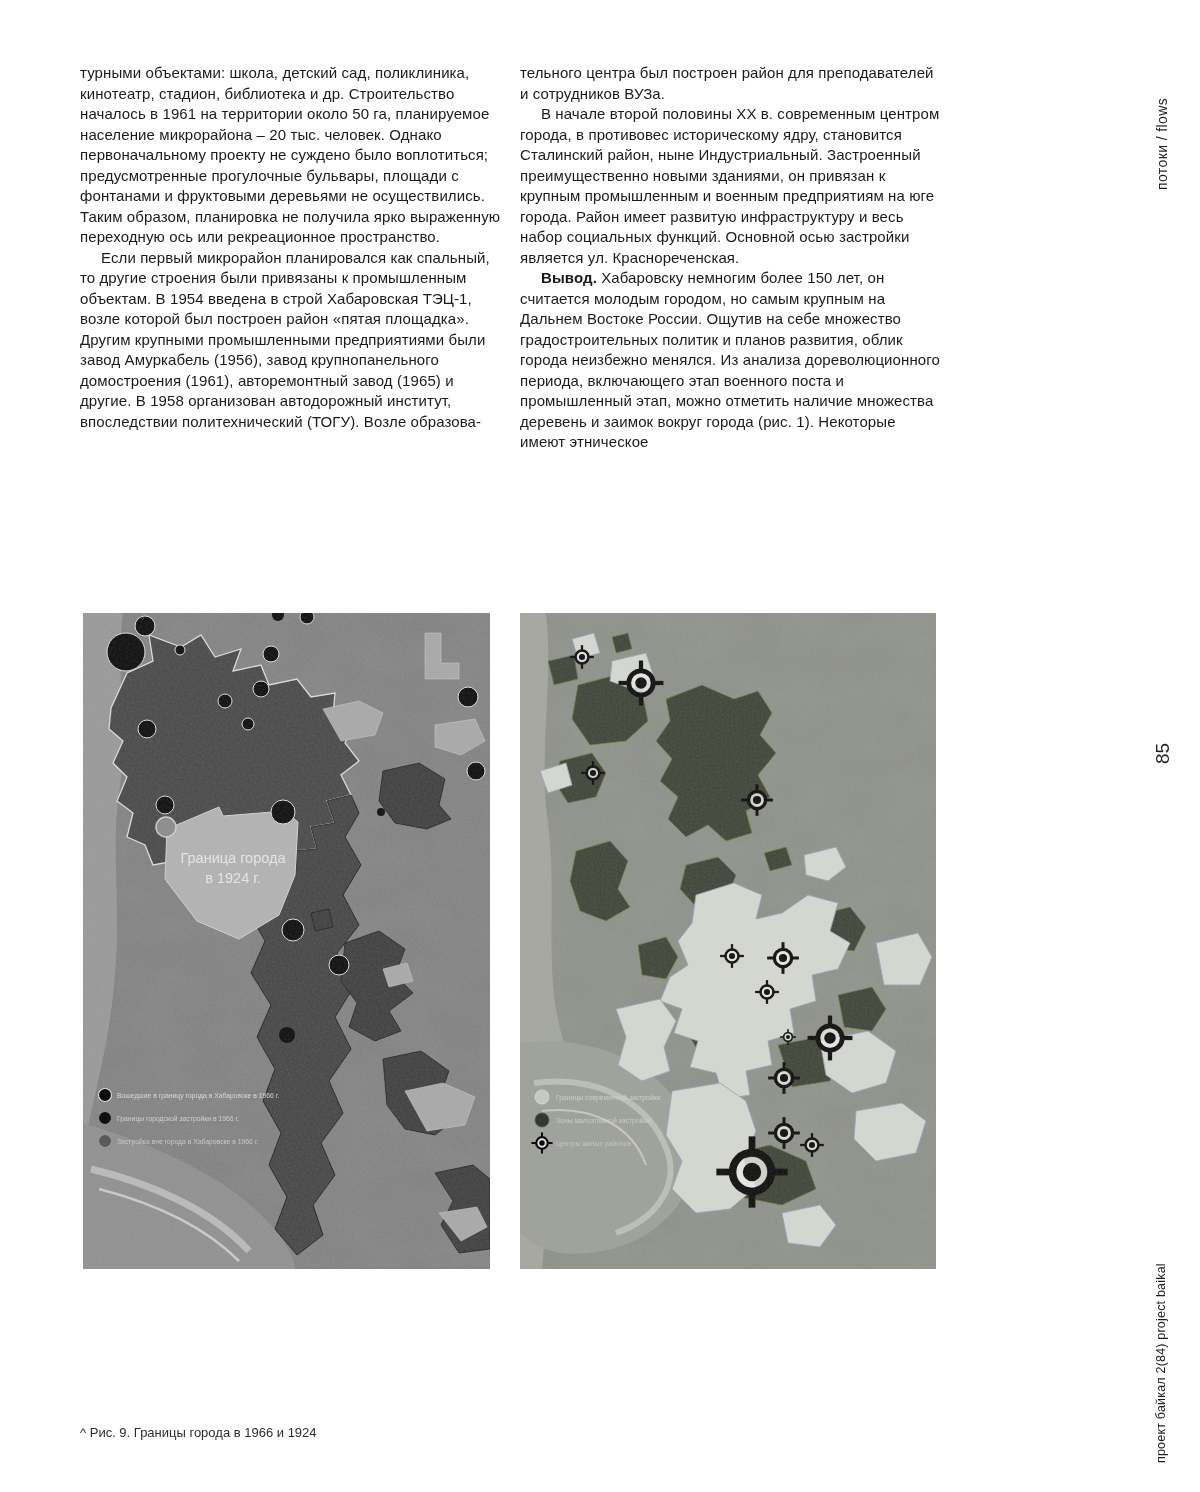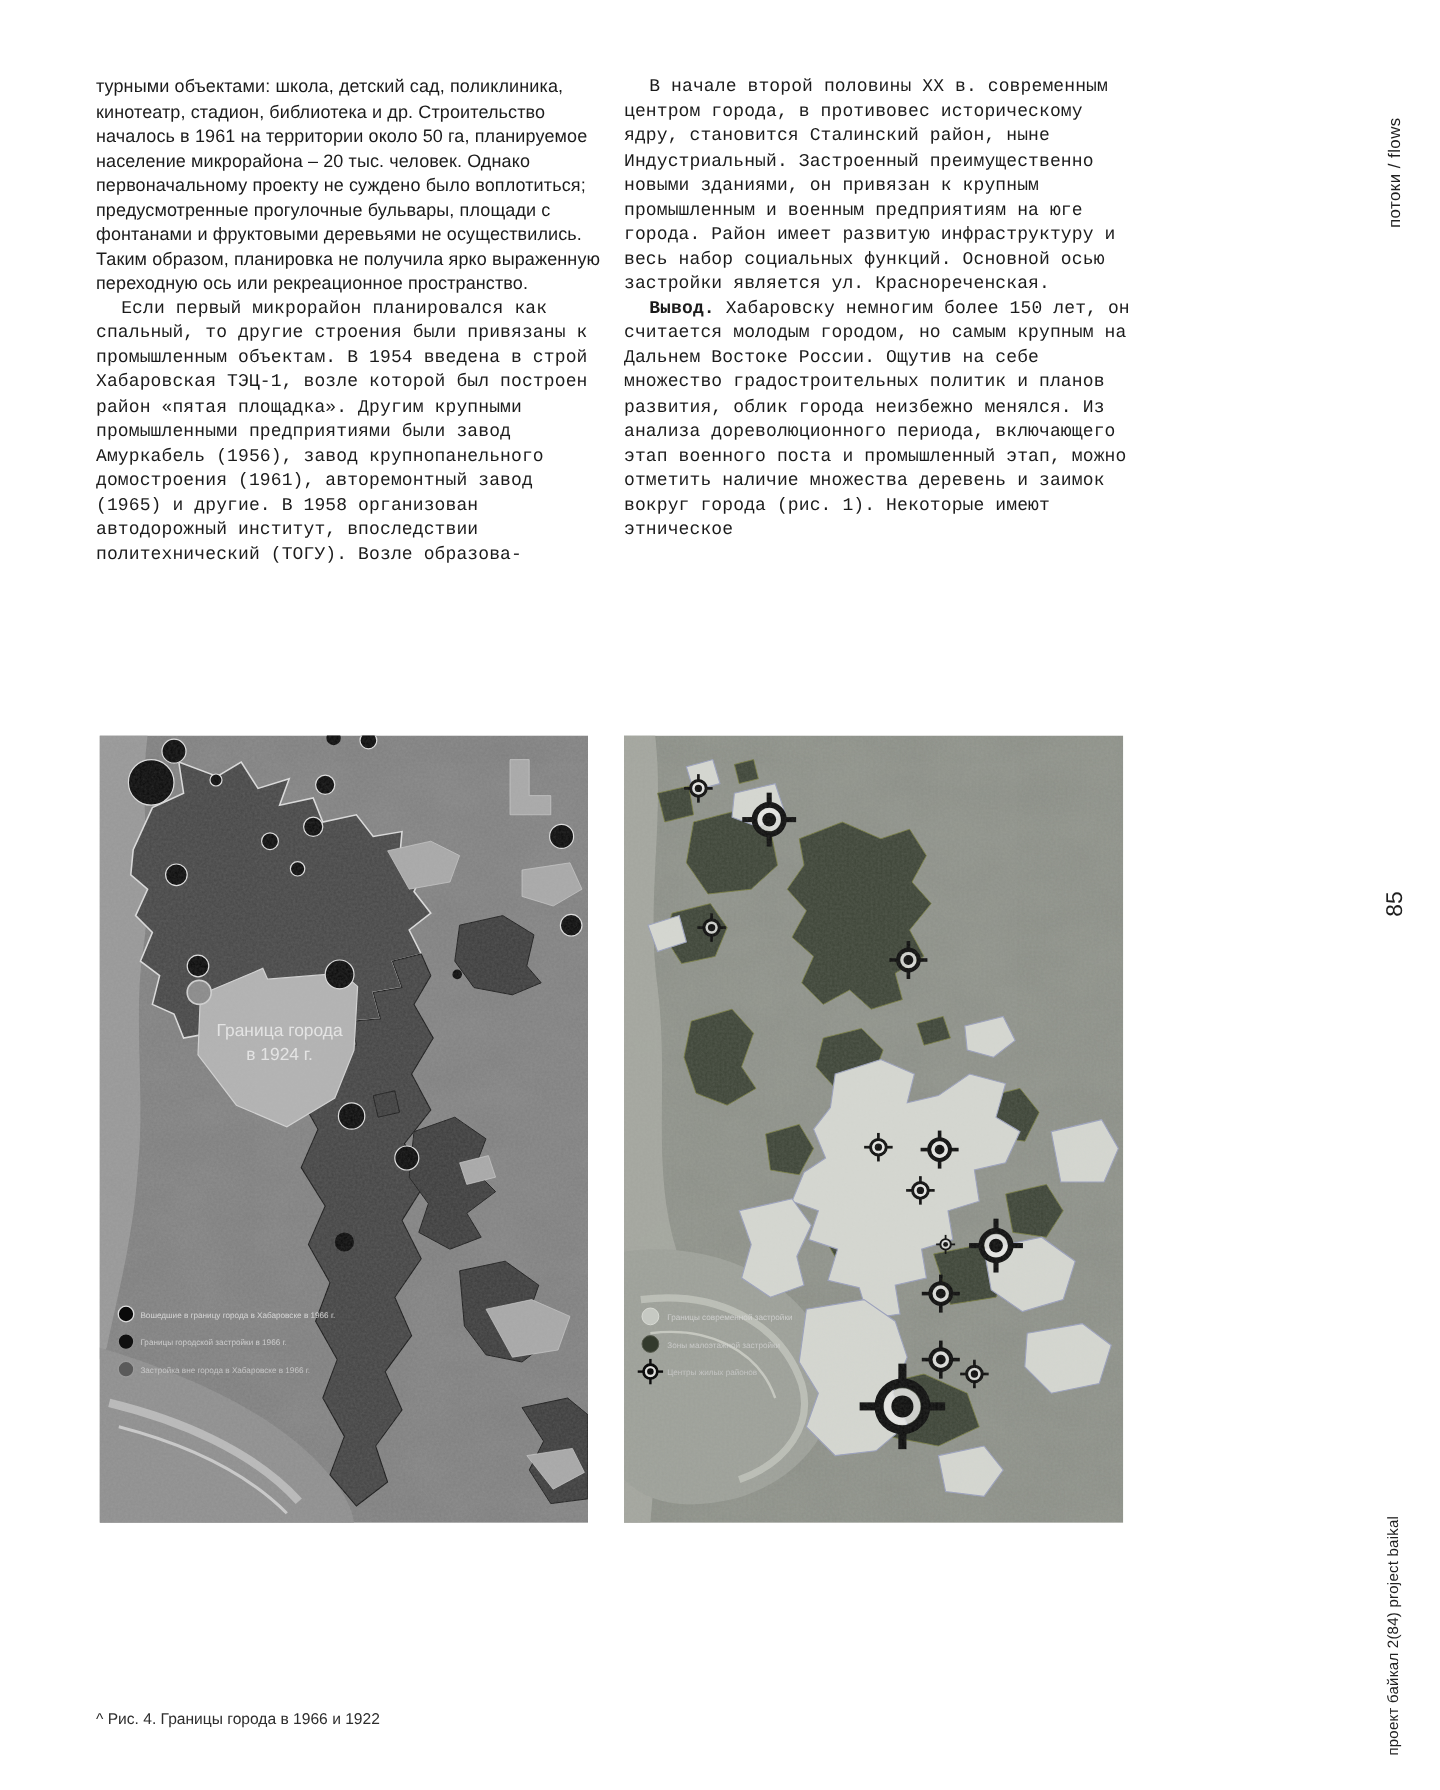--- a/index.html
+++ b/index.html
@@ -3,21 +3,21 @@
 <meta charset="utf-8">
 <style>
   html,body{margin:0;padding:0;background:#ffffff;}
   .page{position:relative;width:1200px;height:1492px;background:#ffffff;
         font-family:"Liberation Sans",sans-serif;overflow:hidden;color:#1b1b1b;border-radius:17px;}
   .col{position:absolute;top:63px;width:424px;font-size:15px;line-height:20.5px;
        color:#1b1b1b;letter-spacing:0.1px;}
   .col-left{left:80px;}
   .col-right{left:520px;}
   .col p{margin:0;}
-  .col p.indent{text-indent:21px;font-family:Liberation Mono, monospace;}
+  .col p.indent{text-indent:21px;}
   .caption{position:absolute;font-size:13px;line-height:18px;color:#2d2d2d;}
   #caption-fig4{left:80px;top:1424px;width:430px;}
   #caption-fig5{left:520px;top:1407px;width:434px;}
   .vtext{position:absolute;white-space:nowrap;transform:rotate(-90deg);
          transform-origin:0 0;color:#1f1f1f;}
   #margin-top-label{left:1154px;top:190px;font-size:14px;letter-spacing:0.4px;}
   #page-number{left:1152px;top:764px;font-size:19px;}
   #margin-bottom-label{left:1154px;top:1463px;font-size:12.5px;letter-spacing:0.2px;}
   .map{position:absolute;top:613px;}
   #map-fig4{left:83px;}
@@ -28,20 +28,21 @@
 <body>
 
 <div class="page">
 
   <div class="col col-left">
     <p>турными объектами: школа, детский сад, поликлиника, кинотеатр, стадион, библиотека и др. Строительство началось в 1961 на территории около 50 га, планируемое население микрорайона – 20 тыс. человек. Однако первоначальному проекту не суждено было воплотиться; предусмотренные прогулочные бульвары, площади с фонтанами и фруктовыми деревьями не осуществились. Таким образом, планировка не получила ярко выраженную переходную ось или рекреационное пространство.</p>
     <p class="indent">Если первый микрорайон планировался как спальный, то другие строения были привязаны к промышленным объектам. В 1954 введена в строй Хабаровская ТЭЦ-1, возле которой был построен район «пятая площадка». Другим крупными промышленными предприятиями были завод Амуркабель (1956), завод крупнопанельного домостроения (1961), авторемонтный завод (1965) и другие. В 1958 организован автодорожный институт, впоследствии политехнический (ТОГУ). Возле образова-</p>
   </div>
 
   <div class="col col-right">
+    <p>тельного центра был построен район для преподавателей и сотрудников ВУЗа.</p>
     <p class="indent">В начале второй половины XX в. современным центром города, в противовес историческому ядру, становится Сталинский район, ныне Индустриальный. Застроенный преимущественно новыми зданиями, он привязан к крупным промышленным и военным предприятиям на юге города. Район имеет развитую инфраструктуру и весь набор социальных функций. Основной осью застройки является ул. Краснореченская.</p>
     <p class="indent"><b>Вывод.</b><span> Хабаровску немногим более 150 лет, он считается молодым городом, но самым крупным на Дальнем Востоке России. Ощутив на себе множество градостроительных политик и планов развития, облик города неизбежно менялся. Из анализа дореволюционного периода, включающего этап военного поста и промышленный этап, можно отметить наличие множества деревень и заимок вокруг города (рис. 1). Некоторые имеют этническое</span></p>
   </div>
 
   <svg id="map-fig4" class="map" width="407" height="656" viewBox="0 0 407 656">
     <defs>
       <filter id="grainA" x="0" y="0" width="100%" height="100%">
         <feTurbulence type="fractalNoise" baseFrequency="0.5" numOctaves="3" seed="11" stitchTiles="stitch"></feTurbulence>
         <feColorMatrix type="matrix" values="0 0 0 0 0.55  0 0 0 0 0.55  0 0 0 0 0.55  0 0 0 0.5 0"></feColorMatrix>
       </filter>
@@ -324,19 +325,19 @@
               <circle cx="22" cy="530" r="5.76" fill="none" stroke="#0c0c0c" stroke-width="2.24"></circle>
               <circle cx="22" cy="530" r="4.48" fill="#e9e9e7" opacity="0.85"></circle>
               <circle cx="22" cy="530" r="2.72" fill="#0c0c0c"></circle>
             </g>
           </g>
         <text x="36" y="533" font-size="6.8" fill="#cfcfcf" opacity="0.75">Центры жилых районов</text>
       </g>
     </g>
   </svg>
 
-  <div id="caption-fig4" class="caption">^  Рис. 4. Границы города в 1966 и 1922</div>
+  <div id="caption-fig4" class="caption">^  Рис. 9. Границы города в 1966 и 1924</div>
 
   <div id="margin-top-label" class="vtext">потоки / flows</div>
   <div id="page-number" class="vtext">85</div>
   <div id="margin-bottom-label" class="vtext">проект байкал 2(84) project baikal</div>
 
 </div>
 
 </body></html>

